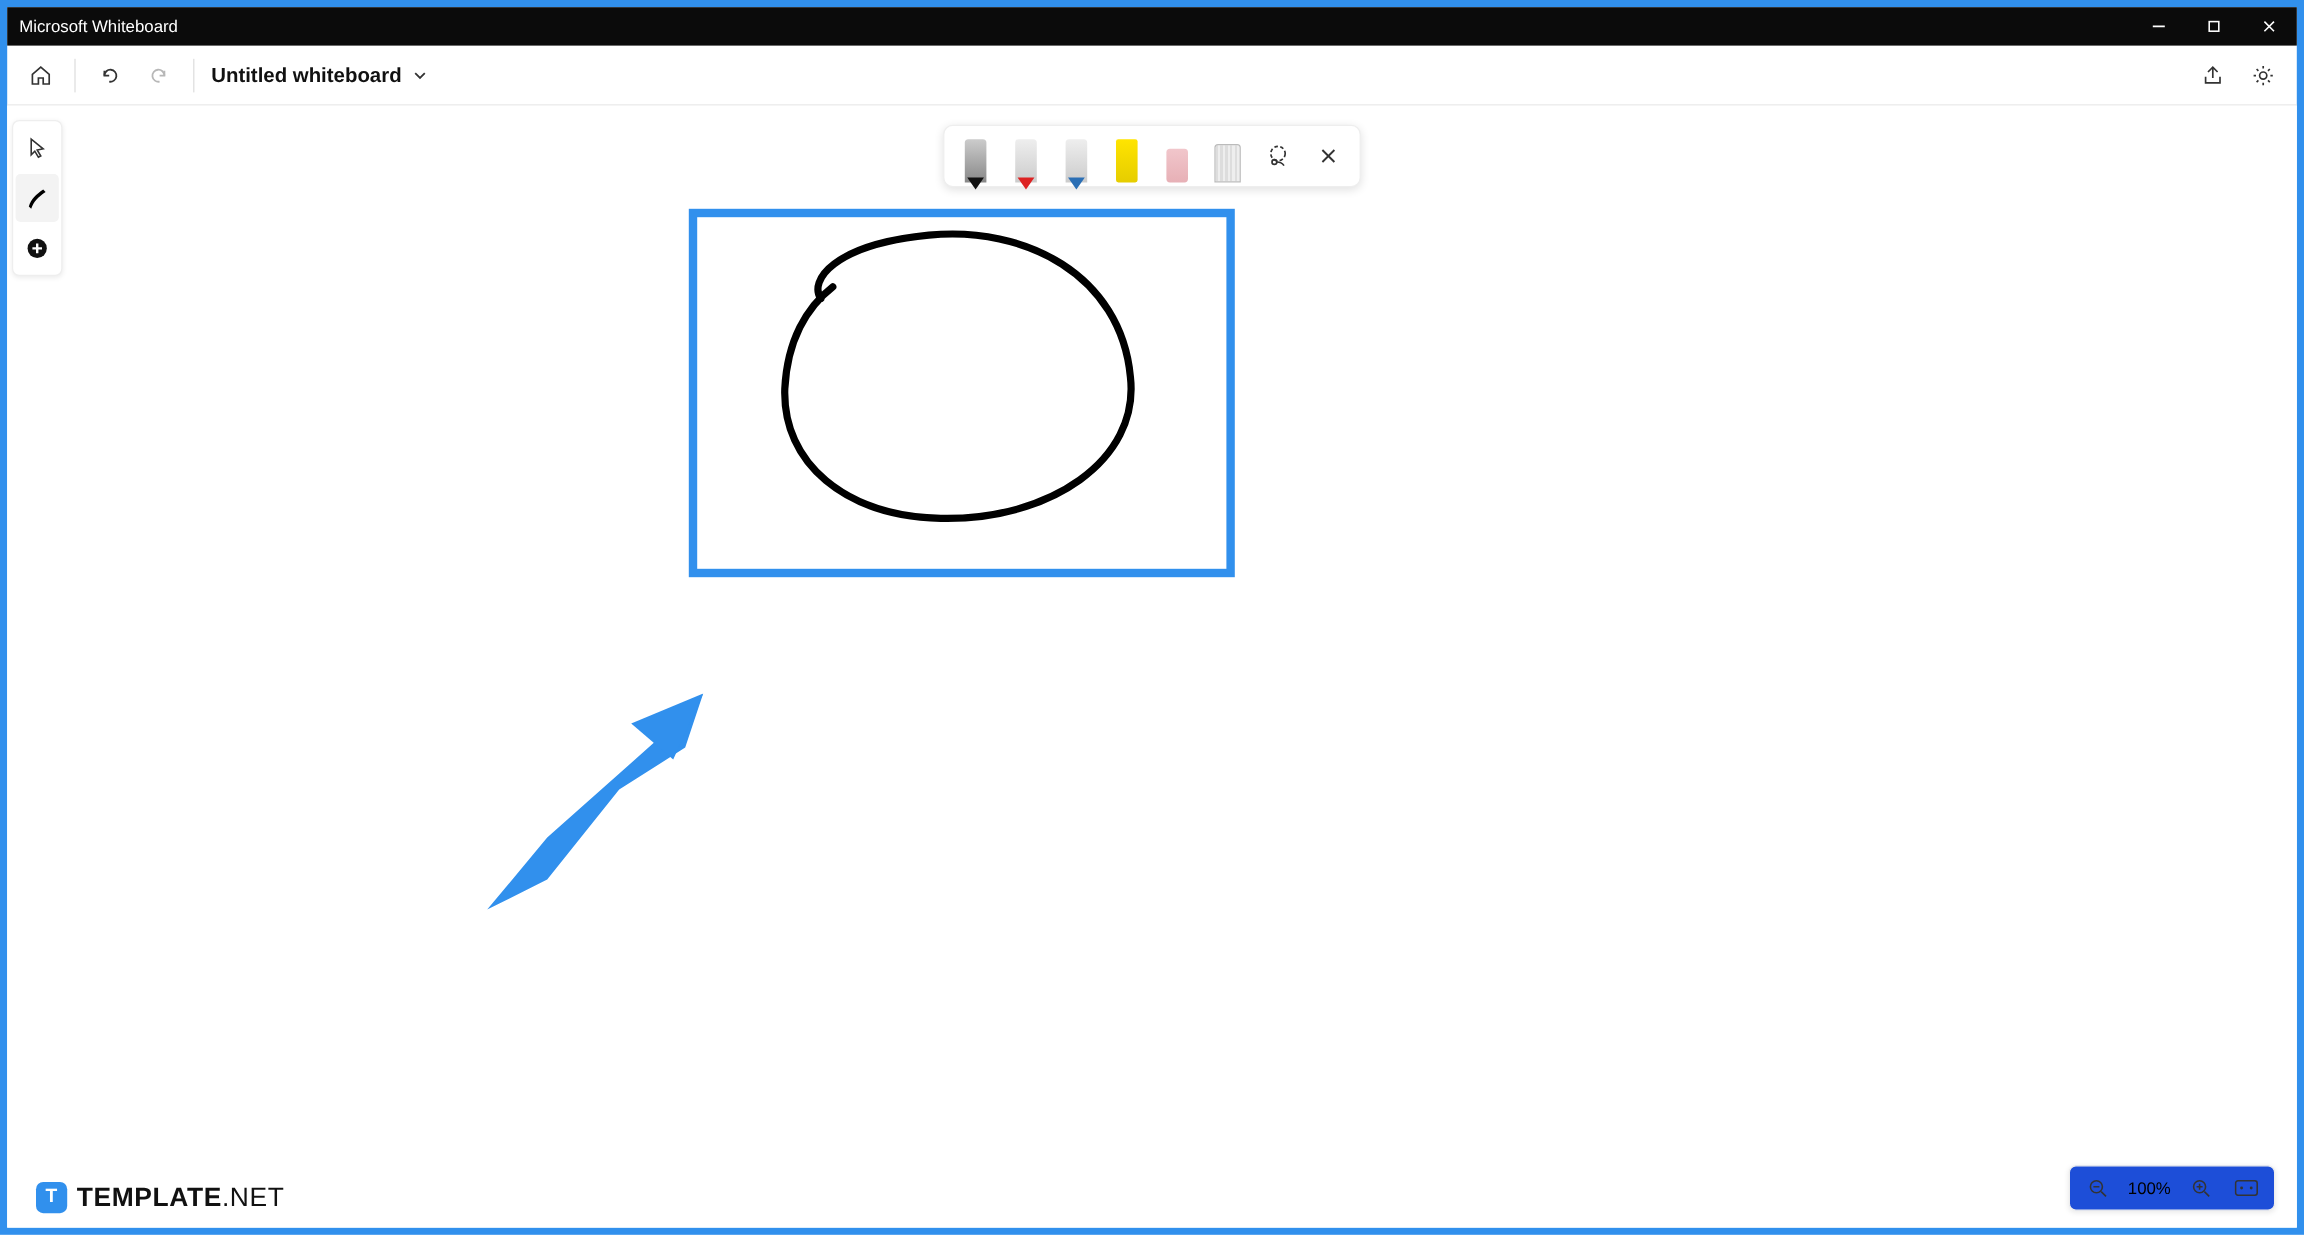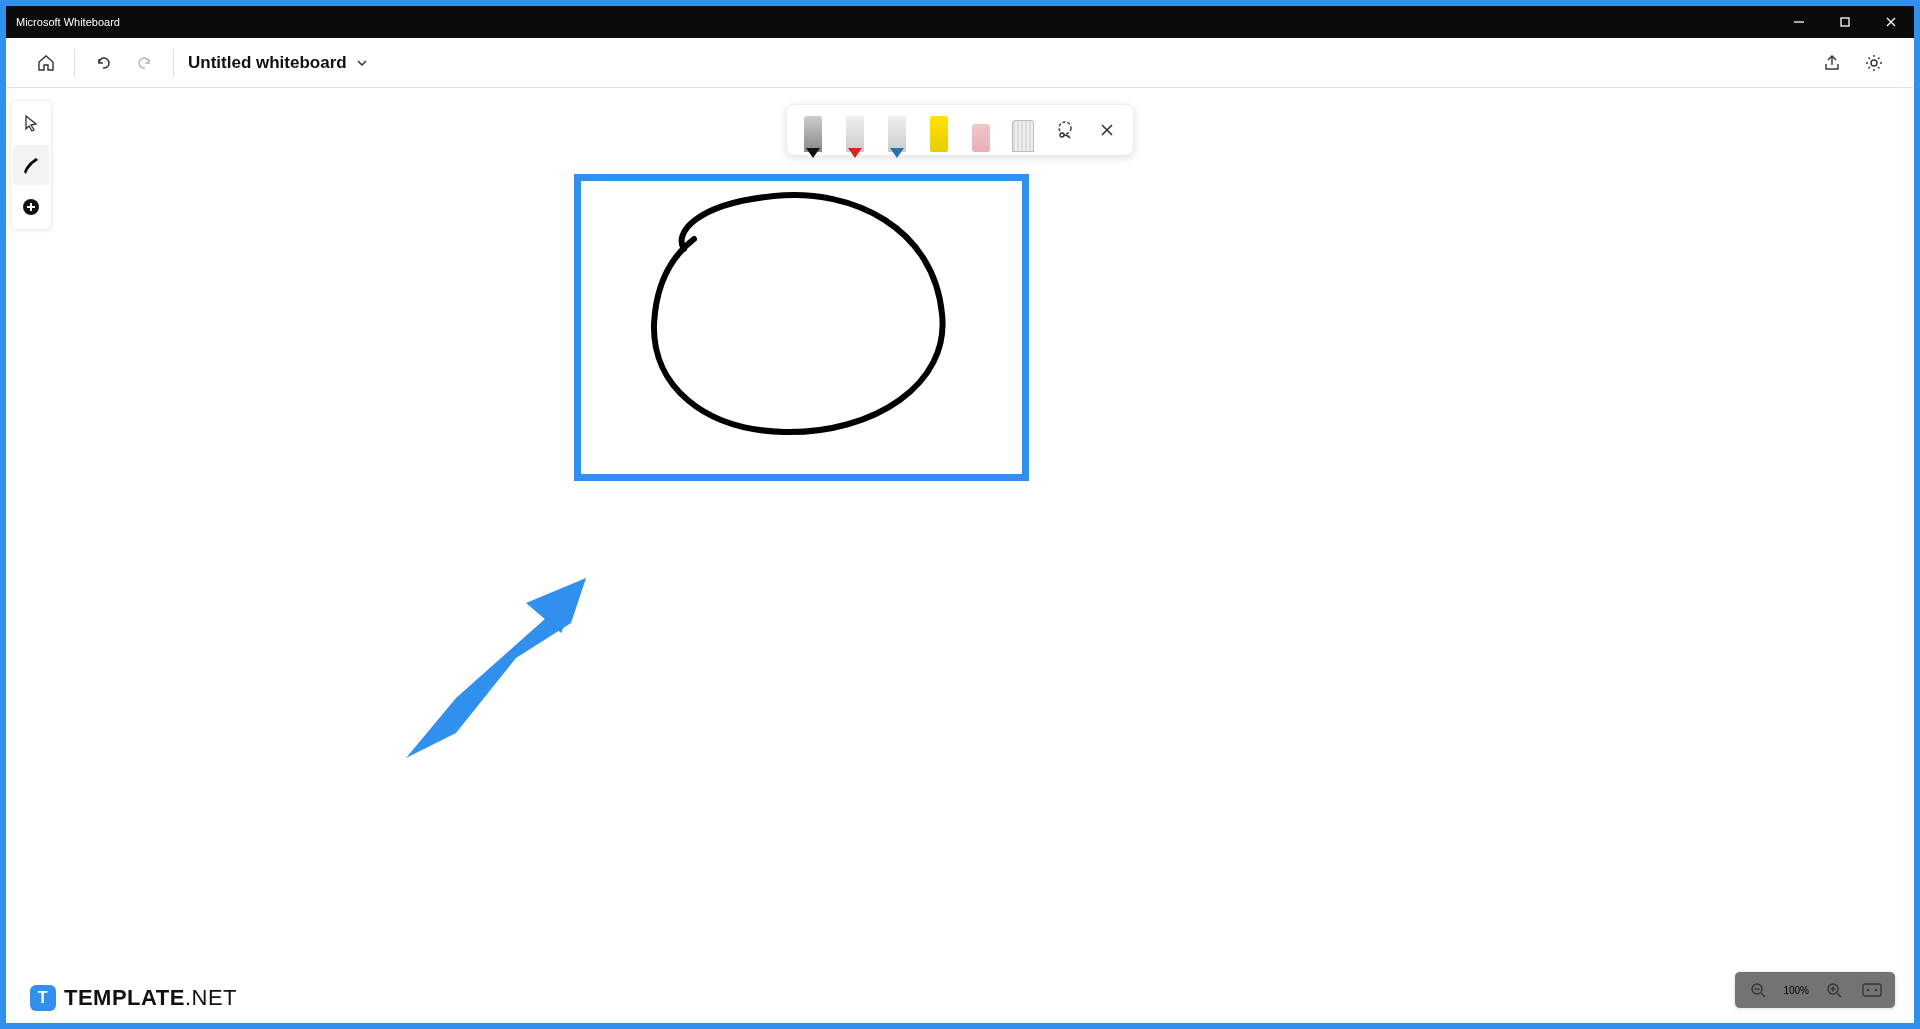--- a/index.html
+++ b/index.html
@@ -19,35 +19,35 @@
   flex-direction: column;
 }
 .titlebar {
   height: 32px;
   background: #0b0b0b;
   color: #fff;
   display: flex;
   align-items: center;
   justify-content: space-between;
   padding: 0 0 0 10px;
-  font-size: 11px;
+  font-size: 14px;
 }
 .titlebar-title { font-weight: 400; }
 .titlebar-controls { display: flex; }
 .titlebar-btn {
   width: 46px; height: 32px;
   display: flex; align-items: center; justify-content: center;
   color: #fff;
 }
 .toolbar {
   height: 50px;
   border-bottom: 1px solid #e3e3e3;
   display: flex;
   align-items: center;
-  padding: 0 20px;
+  padding: 0 8px;
   gap: 2px;
 }
 .tb-btn {
   width: 40px; height: 40px;
   display: flex; align-items: center; justify-content: center;
   border-radius: 4px;
   color: #333;
 }
 .tb-sep {
   width: 1px; height: 28px;
@@ -122,26 +122,26 @@
 .arrow-annotation {
   position: absolute;
   top: 490px; left: 390px;
 }
 .zoom-bar {
   position: absolute;
   bottom: 14px; right: 18px;
   display: flex;
   align-items: center;
   gap: 12px;
-  background: #737373;
+  background: #1d4ed8;
   border: 1px solid #eee;
   border-radius: 6px;
   padding: 5px 10px;
   box-shadow: 0 1px 4px rgba(0,0,0,.08);
-  font-size: 10px;
+  font-size: 14px;
   text-align: center;
 }
 .zoom-btn { width: 26px; height: 26px; display:flex; align-items:center; justify-content:center; }
 .watermark {
   position: absolute;
   bottom: 18px; left: 30px;
   display: flex;
   align-items: center;
   gap: 8px;
   font-weight: 700;

